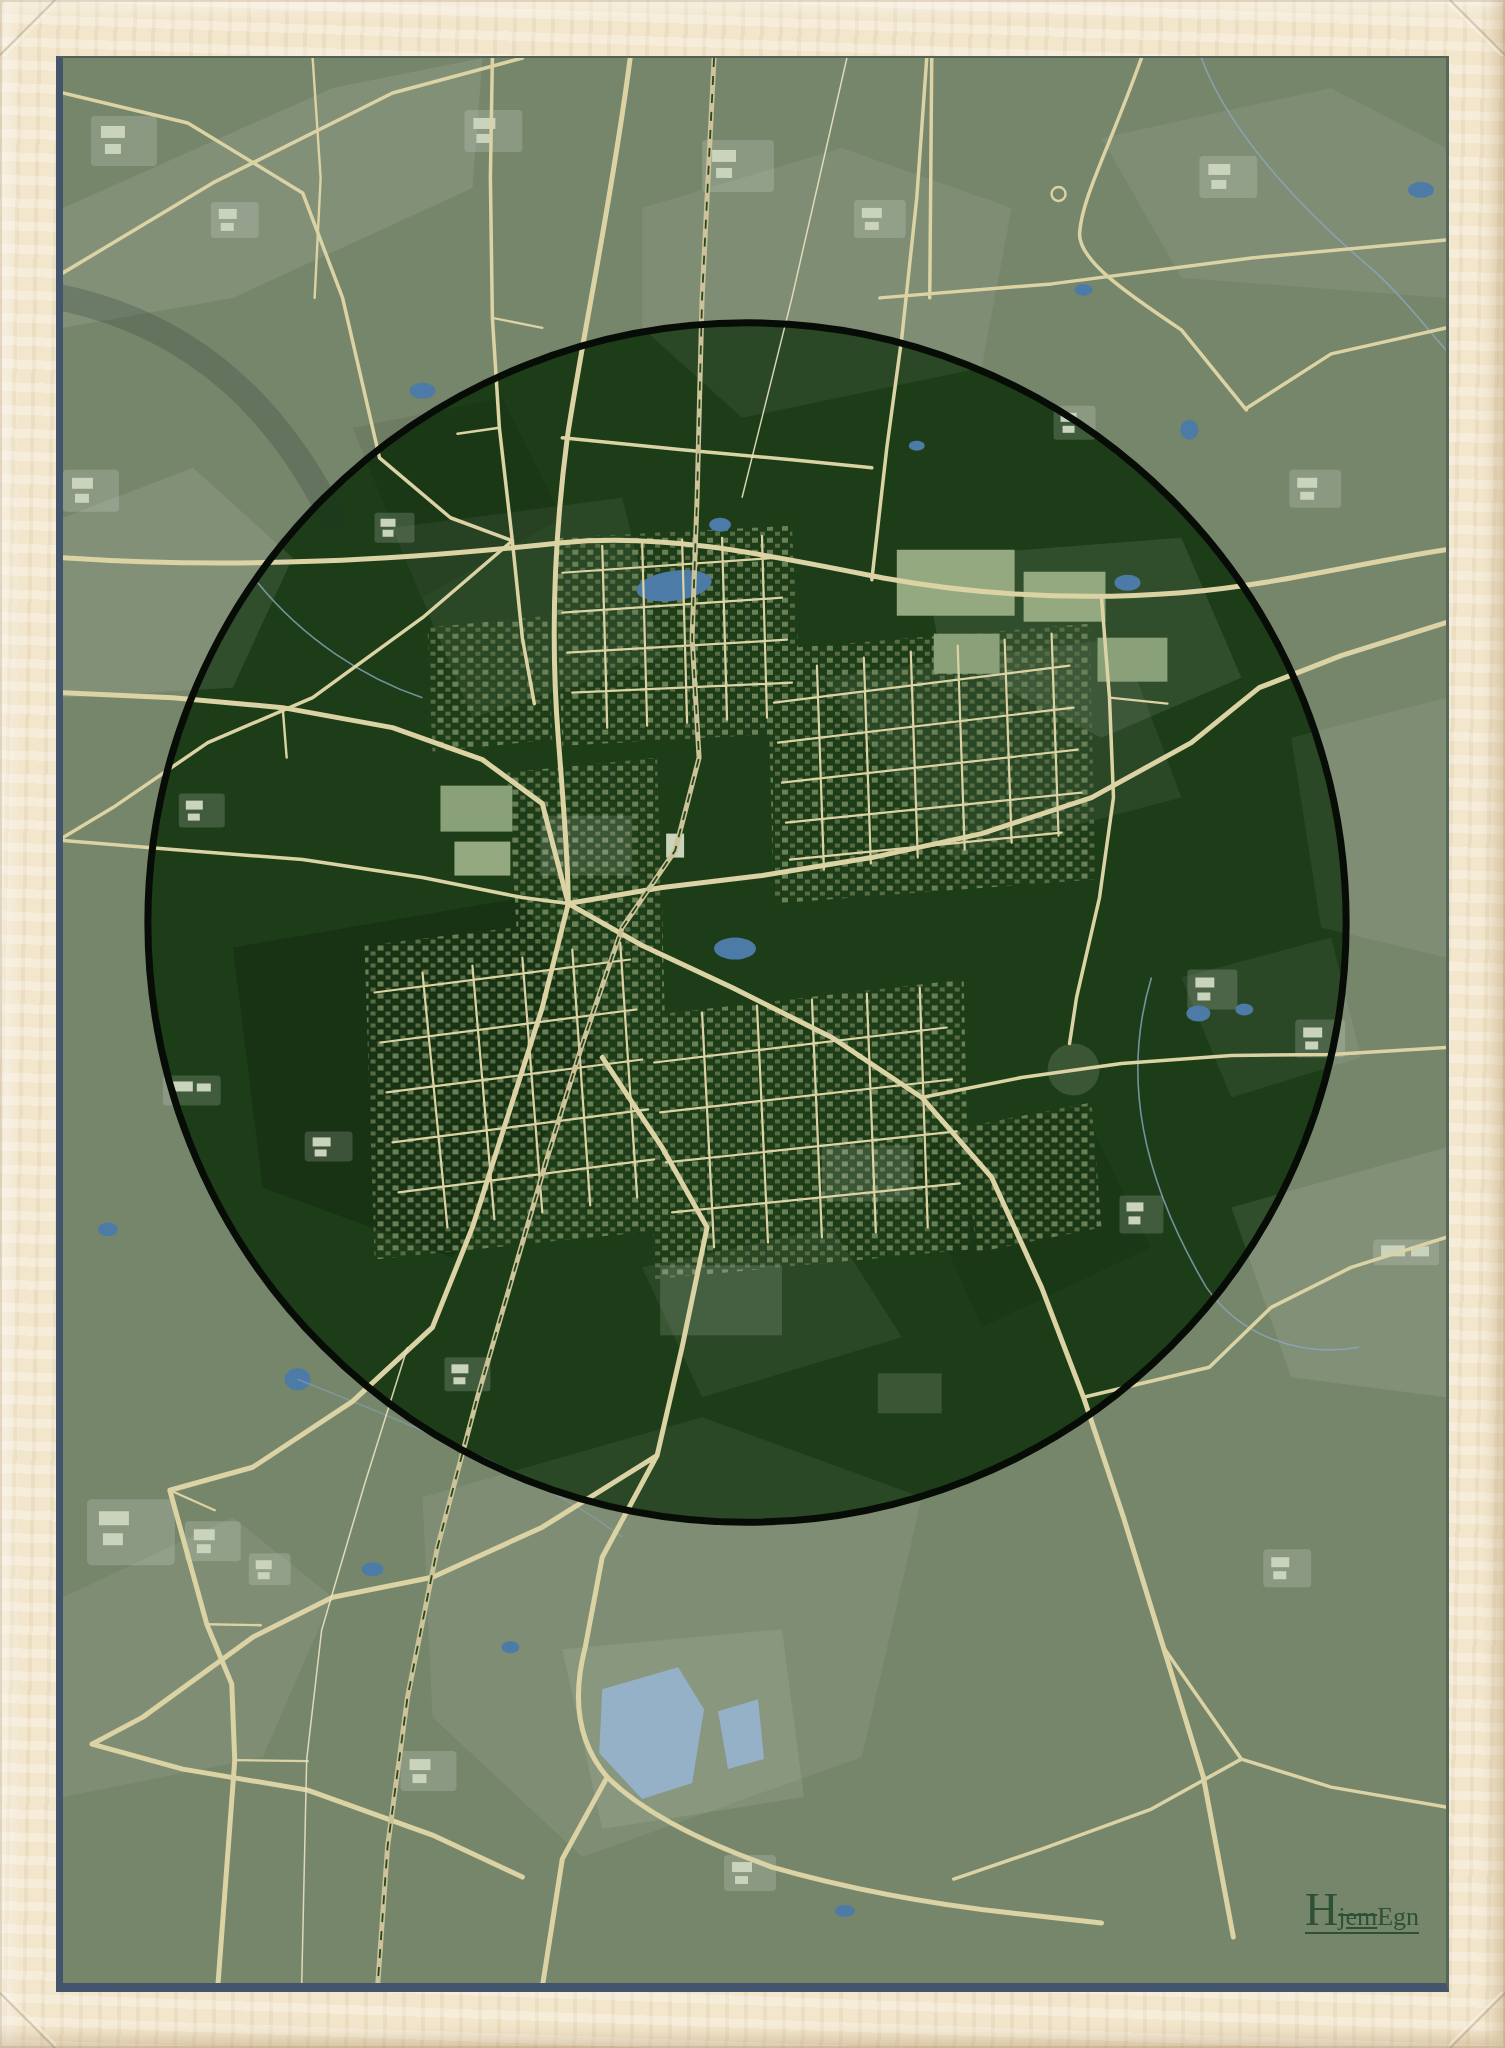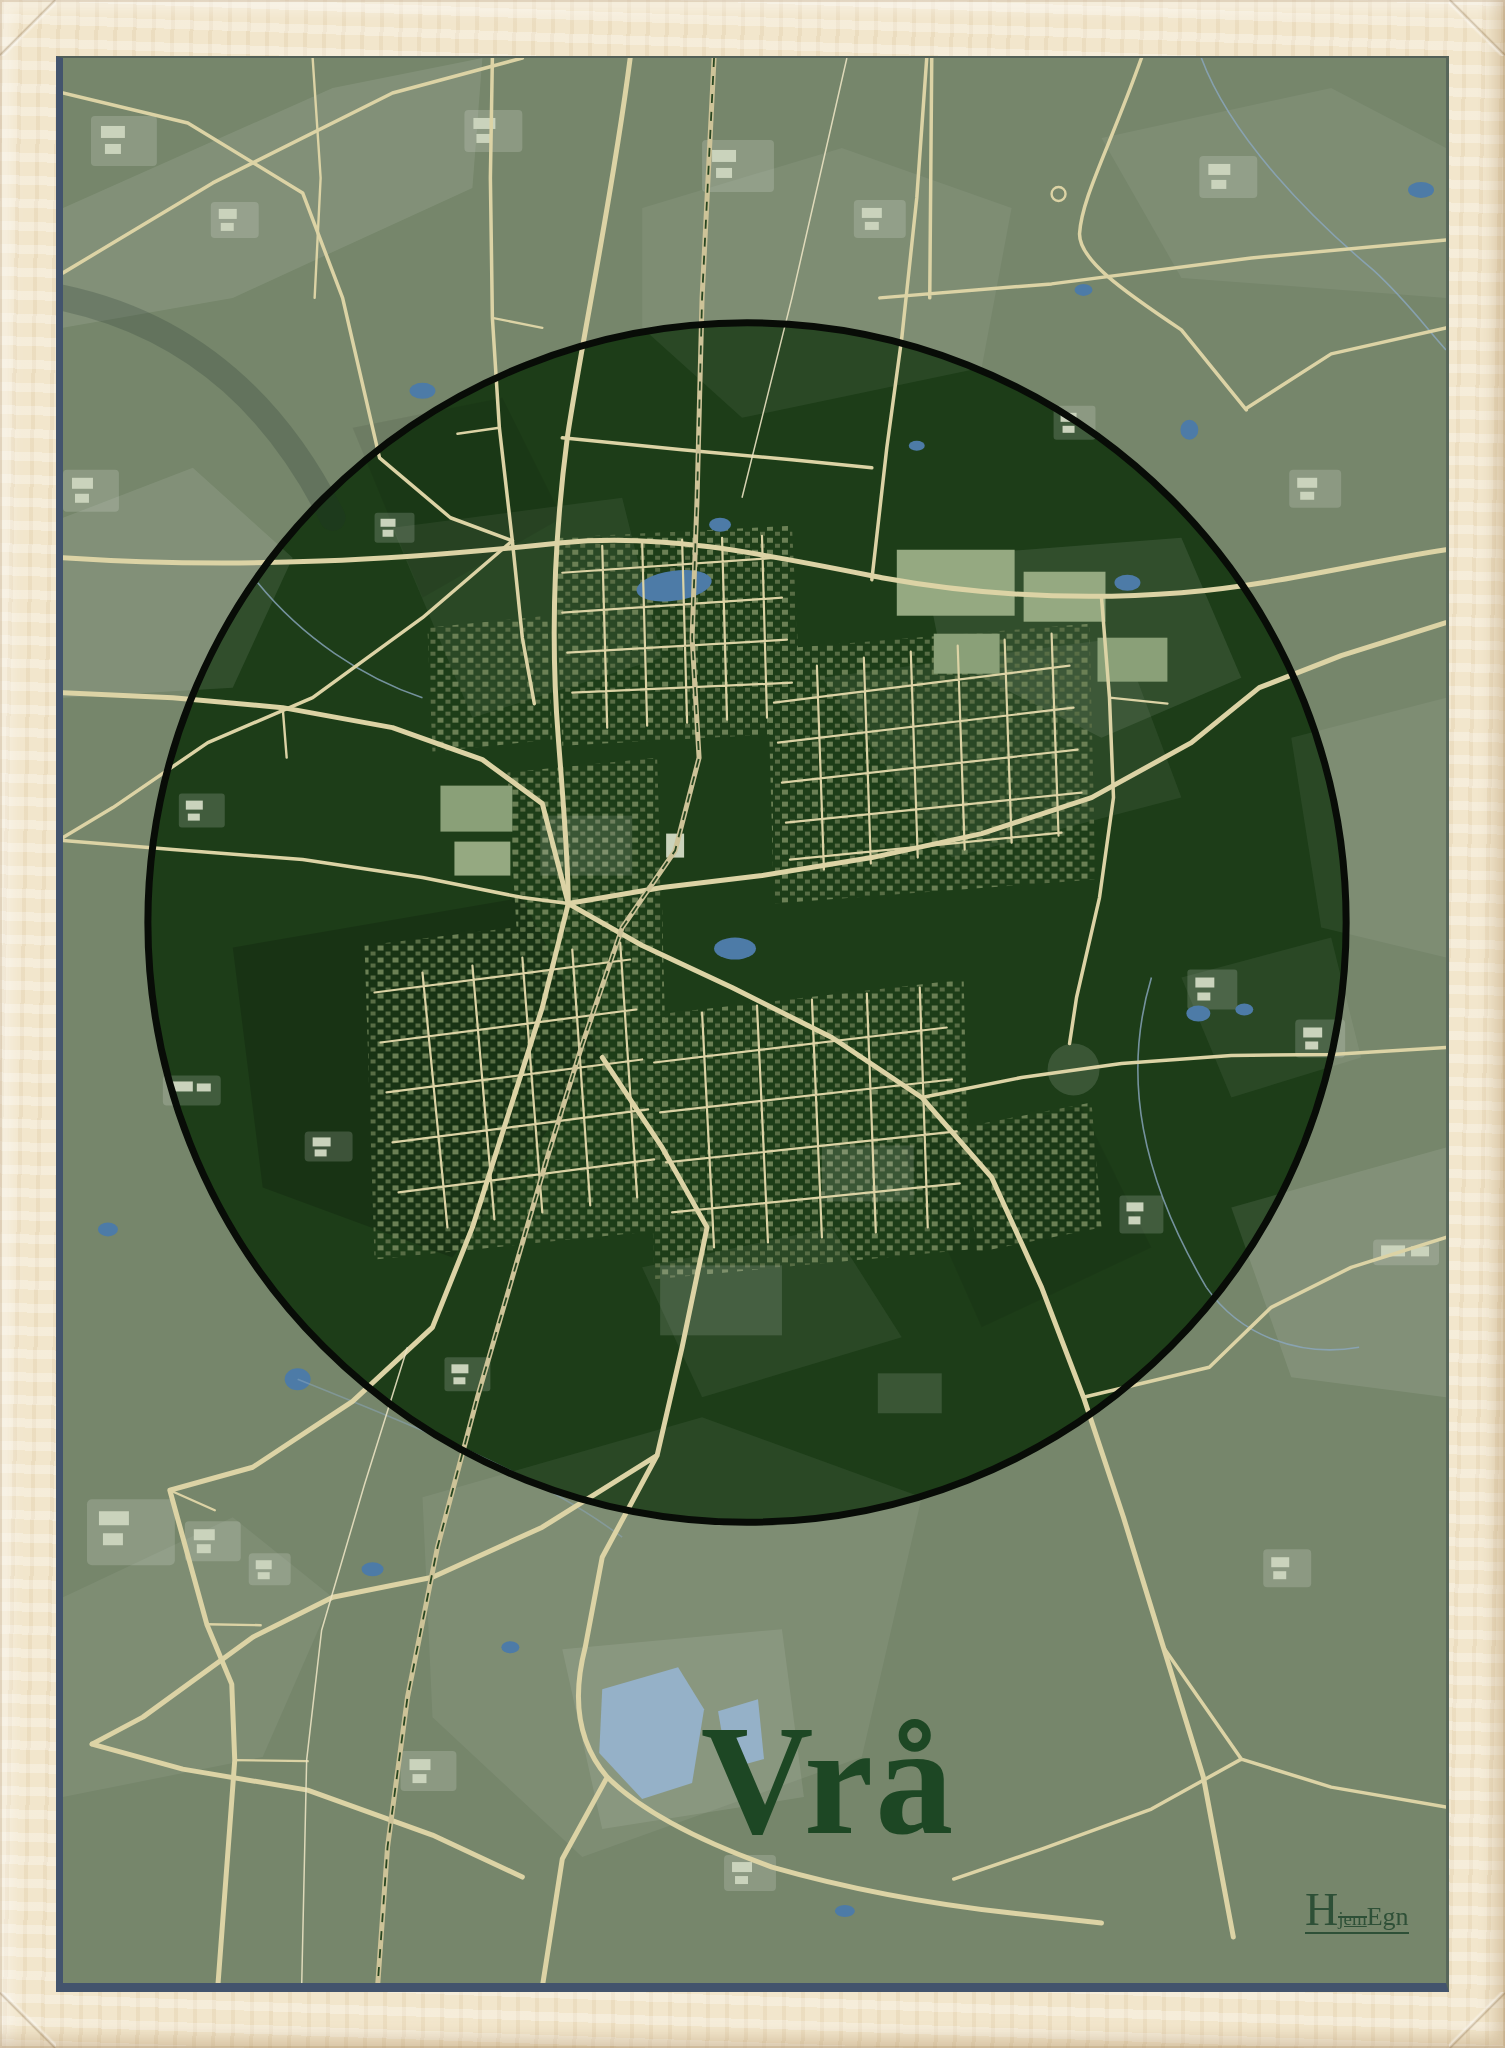--- a/index.html
+++ b/index.html
@@ -50,21 +50,21 @@
   .riv{fill:none;stroke:rgba(30,50,45,.22);stroke-width:26px;stroke-linecap:round;}
   .bigb{fill:var(--bigbld);} .bigb2{fill:var(--bigbld2);} .b2{fill:rgba(255,255,255,.13);}
   .fa{fill:rgba(255,255,255,.16);} .fbld{fill:var(--farmbld);}
   .hz{fill:url(#houses);}
   
   .title{position:absolute;left:765px;top:1645px;transform:translateX(-50%);
     font-size:156px;font-weight:700;line-height:1;color:var(--title);letter-spacing:2px;}
   .brand{position:absolute;left:1242px;top:1852px;color:var(--logo);
     border-bottom:2px solid var(--logo);padding-bottom:3px;white-space:nowrap;}
   .brand .b-h{font-size:46px;line-height:0;display:inline-block;vertical-align:baseline;}
-  .brand .b-mid{font-size:19px;line-height:0;display:inline-block;border-top:2px solid var(--logo);padding-top:1px;text-decoration:underline;}
+  .brand .b-mid{font-size:26px;line-height:0;display:inline-block;border-top:2px solid var(--logo);padding-top:1px;text-decoration:underline;}
   .brand .b-end{font-size:26px;line-height:0;display:inline-block;}
 </style>
 </head>
 <body>
 
 <div class="scene">
   <div class="frame">
     <div class="miter tl"></div>
     <div class="miter tr"></div>
     <div class="miter bl"></div>
@@ -319,19 +319,18 @@
       </g>
 
       <g>
         <path class="tp" d="M845,60 L790,300 L740,500"></path>
         <path class="tp" d="M405,1350 L362,1487 L319,1633 L304,1763 L299,1990"></path>
       </g>
 
       <circle class="ring" cx="745" cy="925" r="600"></circle>
     </svg>
 
-    <div class="title">Vrå</div>
 
     <div class="brand">
       <span class="b-h">H</span><span class="b-mid">jem</span><span class="b-end">Egn</span>
     </div>
   </div>
 </div>
 
 </body></html>

